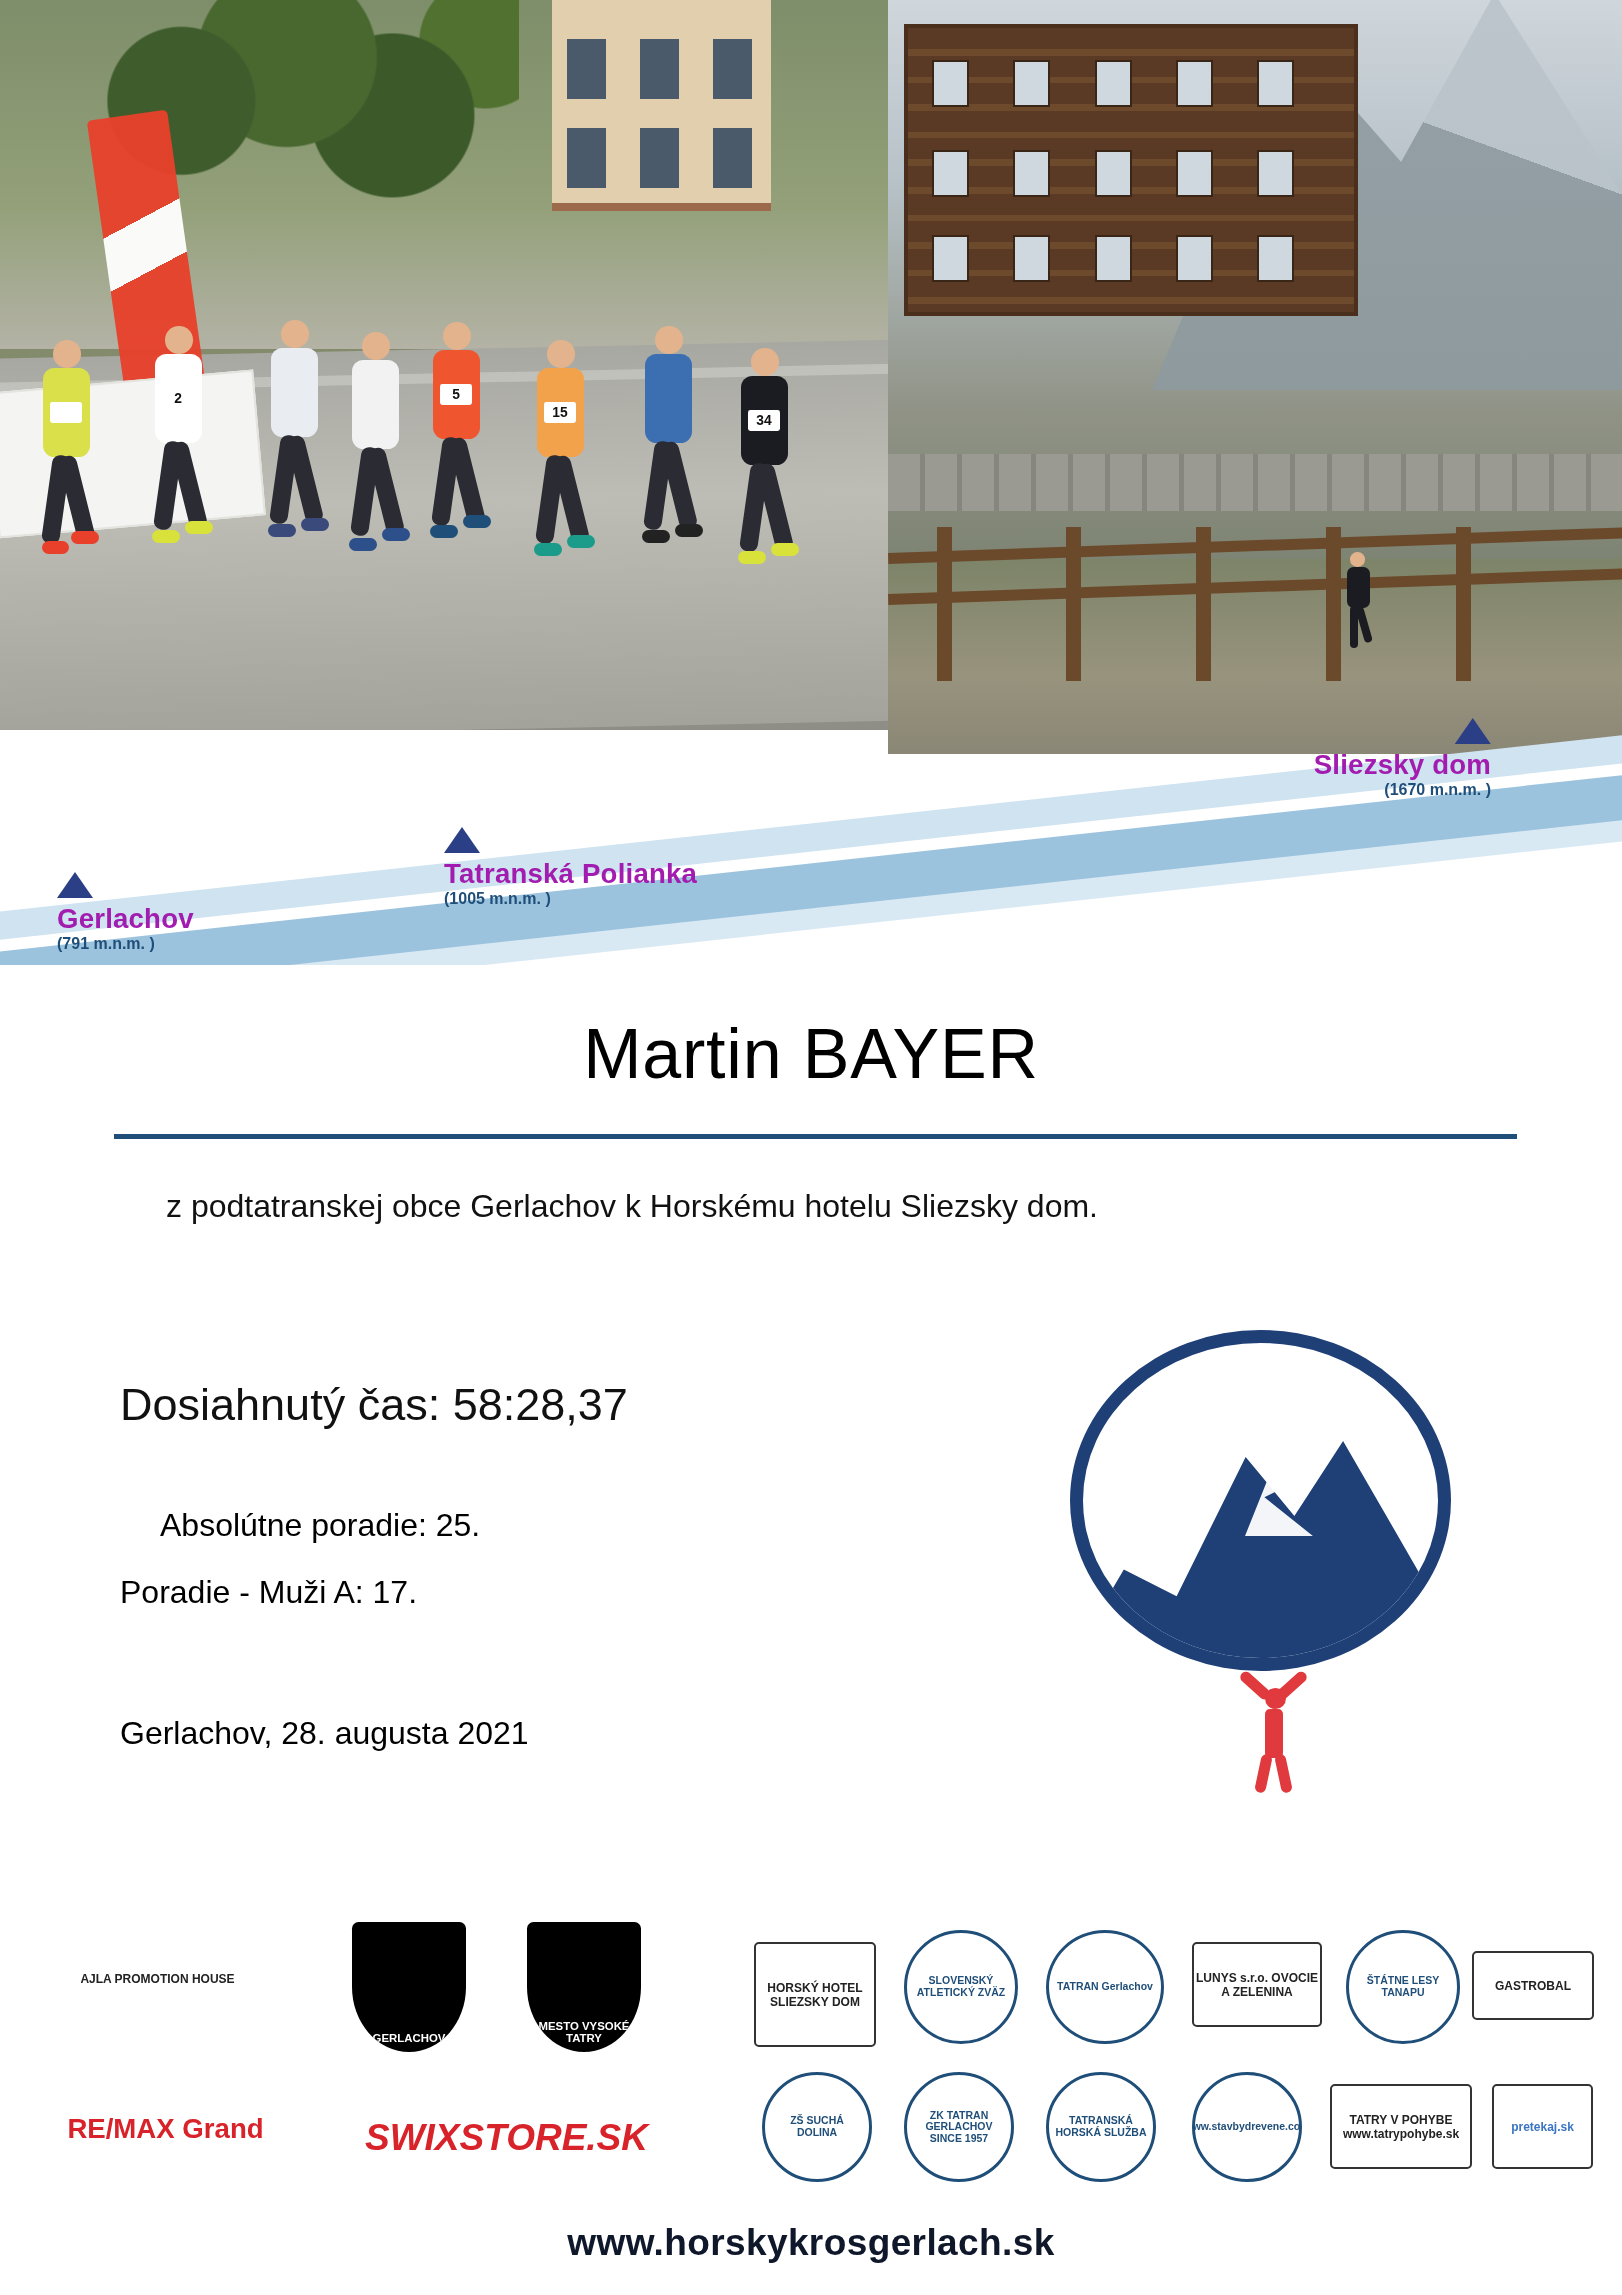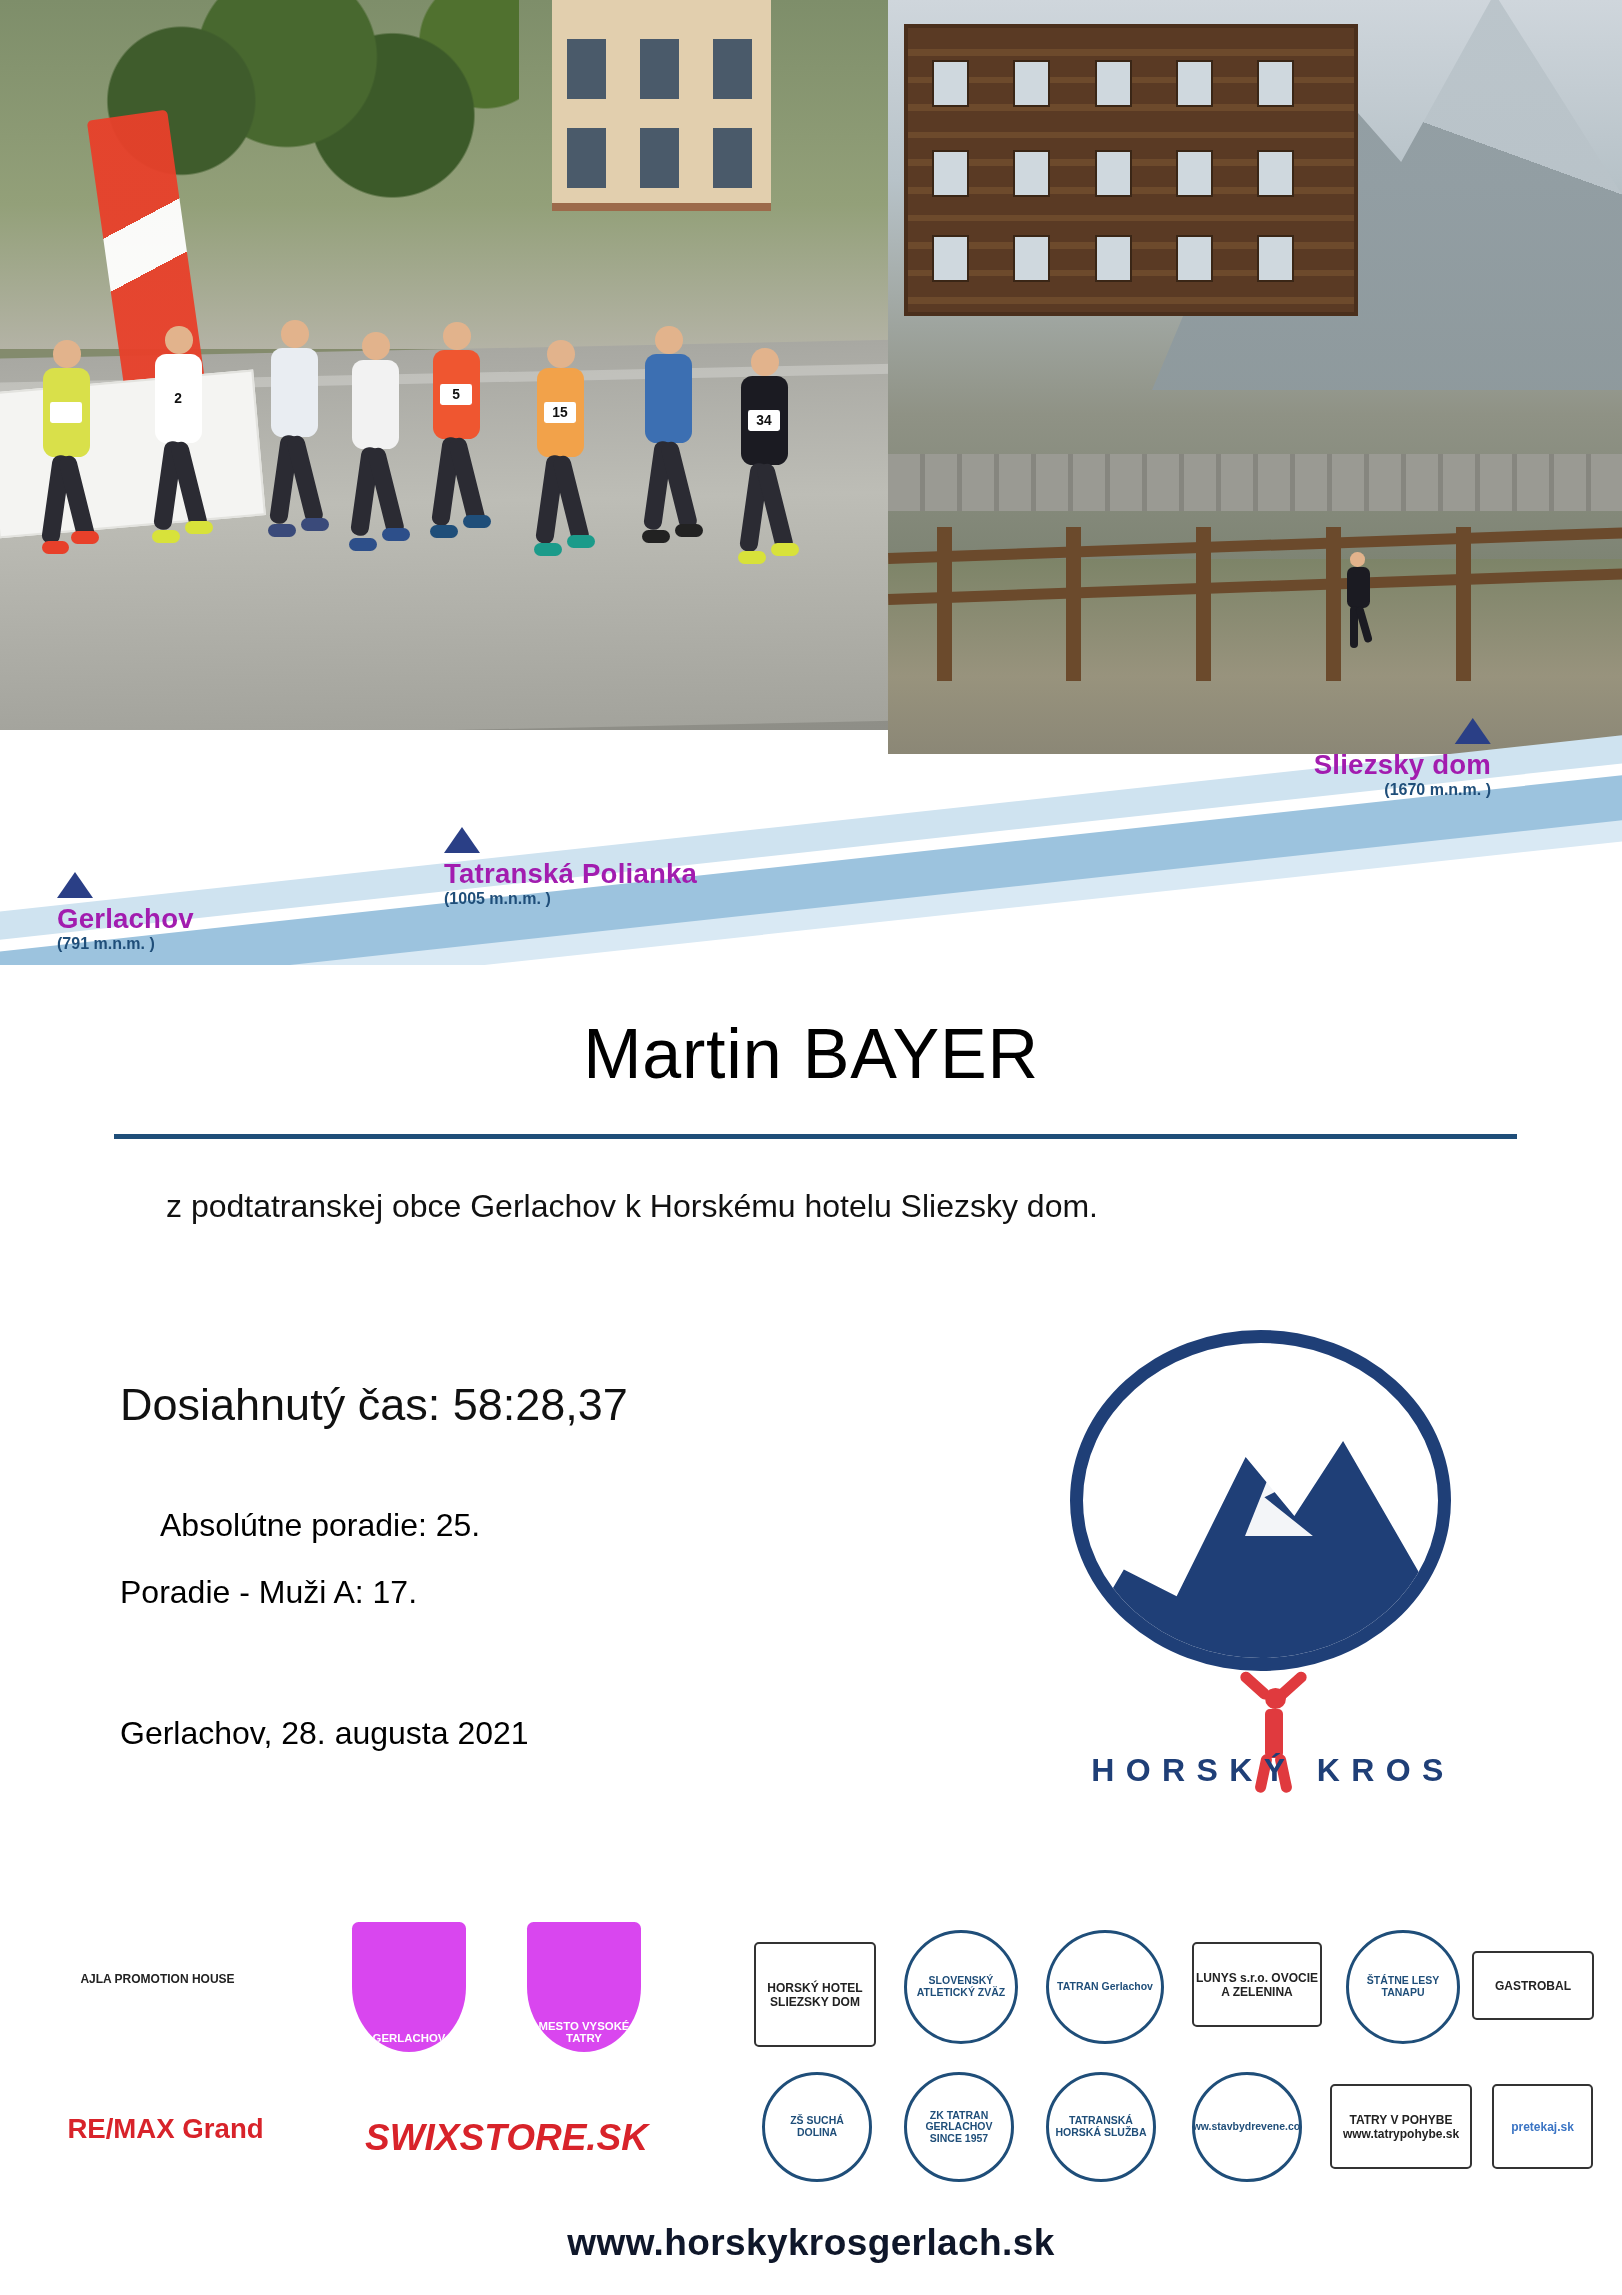--- a/index.html
+++ b/index.html
@@ -293,21 +293,21 @@
     border-radius: 50%;
     border: 3.2px solid #1f4e79;
     background: #fff;
     font-weight: 700;
     font-size: 10.5px;
     line-height: 1.1;
     color: #1f4e79;
     padding: 4.9px;
   }
   .sp.shield {
-    background: #d946ef;
+    background: #000000;
     color: #fff;
     border-radius: 6.5px 6.5px 50% 50%;
     font-weight: 700;
     font-size: 11.4px;
     flex-direction: column;
     padding-bottom: 8px;
     justify-content: flex-end;
   }
   .sp.box {
     border: 2.4px solid #333;
@@ -500,21 +500,20 @@
     <div class="snow"></div>
   </div>
   <div class="person">
     <div class="pa1"></div>
       <div class="pa2"></div>
     <div class="ph"></div>
       <div class="pb"></div>
     <div class="pl1"></div>
       <div class="pl2"></div>
   </div>
-  <div class="subword">HORSKÝ KROS</div>
 </div>
 
 <div class="sponsors">
 
   <div class="sp plain" style="left:16px; top:8px; width:219px; height:114px;">AJLA
 PROMOTION HOUSE</div>
   <div class="sp shield" style="left:320px; top:8px; width:114px; height:130px;">GERLACHOV</div>
   <div class="sp shield" style="left:495px; top:8px; width:114px; height:130px;">MESTO VYSOKÉ TATRY</div>
   <div class="sp box" style="left:722px; top:20px; width:122px; height:105px;margin-top:8px;">HORSKÝ HOTEL SLIEZSKY DOM</div>
   <div class="sp round" style="left:872px; top:16px; width:114px; height:114px;">SLOVENSKÝ ATLETICKÝ ZVÄZ</div>

